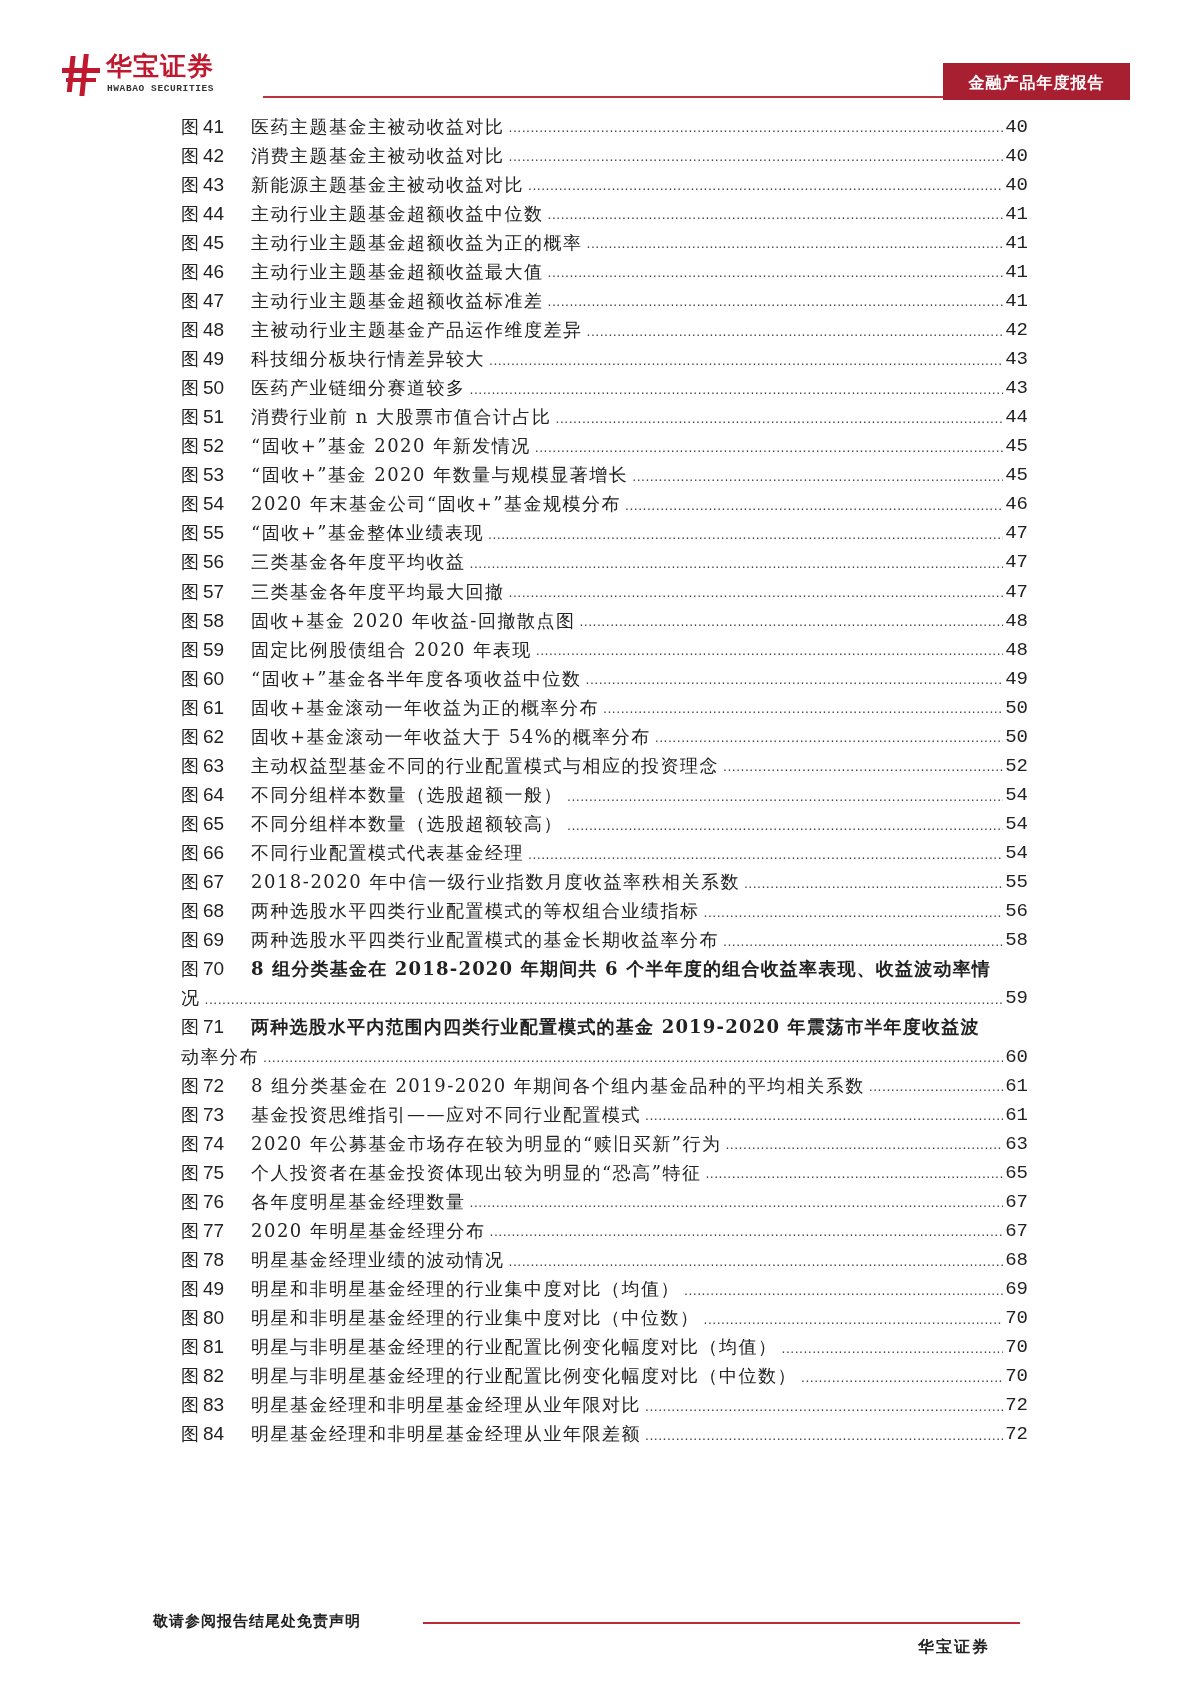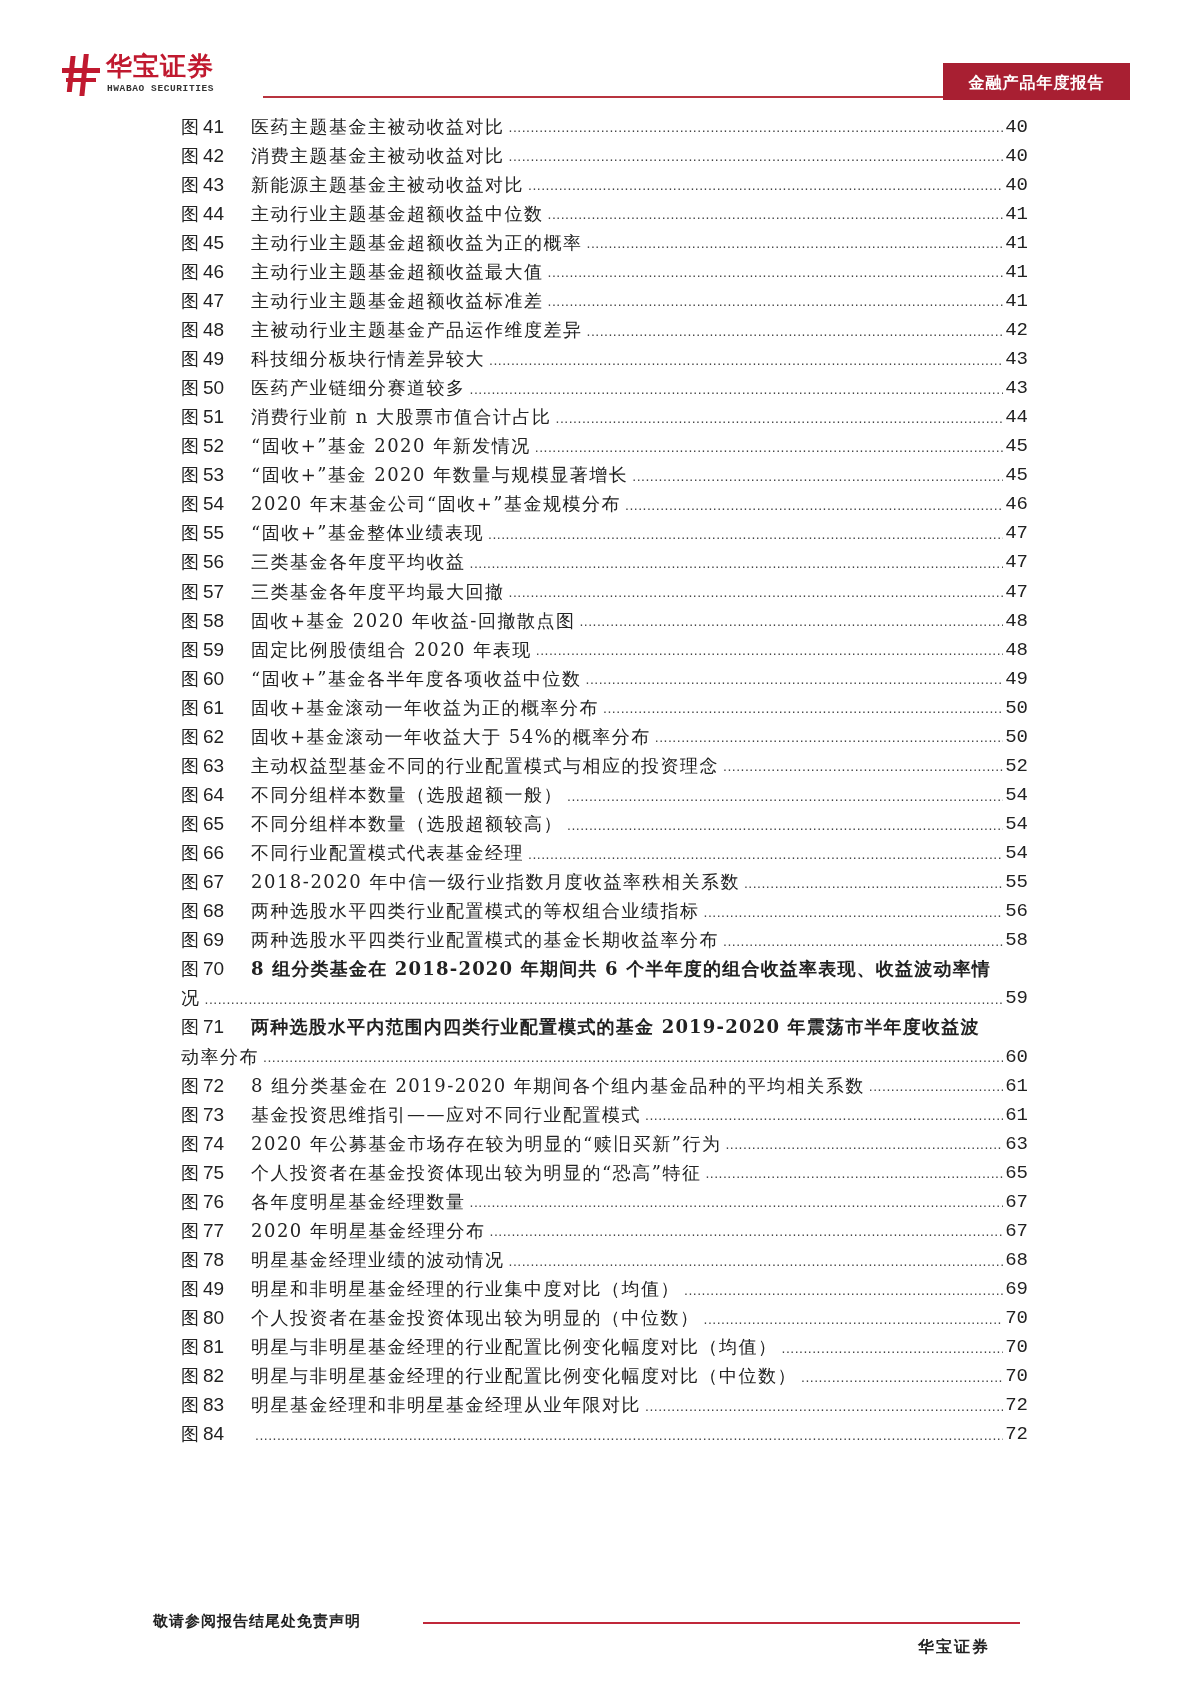--- a/index.html
+++ b/index.html
@@ -282,21 +282,21 @@
       <span class="page">68</span>
     </div>
     <div class="row">
       <span class="fig"><span>图</span><span class="num">49</span></span>
       <span class="title">明星和非明星基金经理的行业集中度对比（均值）</span>
       <span class="leader"></span>
       <span class="page">69</span>
     </div>
     <div class="row">
       <span class="fig"><span>图</span><span class="num">80</span></span>
-      <span class="title">个人投资者在基金投资体现出较为明显的（中位数）</span>
+      <span class="title">明星和非明星基金经理的行业集中度对比（中位数）</span>
       <span class="leader"></span>
       <span class="page">70</span>
     </div>
     <div class="row">
       <span class="fig"><span>图</span><span class="num">81</span></span>
       <span class="title">明星与非明星基金经理的行业配置比例变化幅度对比（均值）</span>
       <span class="leader"></span>
       <span class="page">70</span>
     </div>
     <div class="row">
@@ -306,20 +306,21 @@
       <span class="page">70</span>
     </div>
     <div class="row">
       <span class="fig"><span>图</span><span class="num">83</span></span>
       <span class="title">明星基金经理和非明星基金经理从业年限对比</span>
       <span class="leader"></span>
       <span class="page">72</span>
     </div>
     <div class="row">
       <span class="fig"><span>图</span><span class="num">84</span></span>
+      <span class="title">明星基金经理和非明星基金经理从业年限差额</span>
       <span class="leader"></span>
       <span class="page">72</span>
     </div>
   </div>
 
 <div class="footer-line"></div>
 <div class="footer-left">敬请参阅报告结尾处免责声明</div>
 <div class="footer-right">华宝证券</div>
 
 </body></html>

